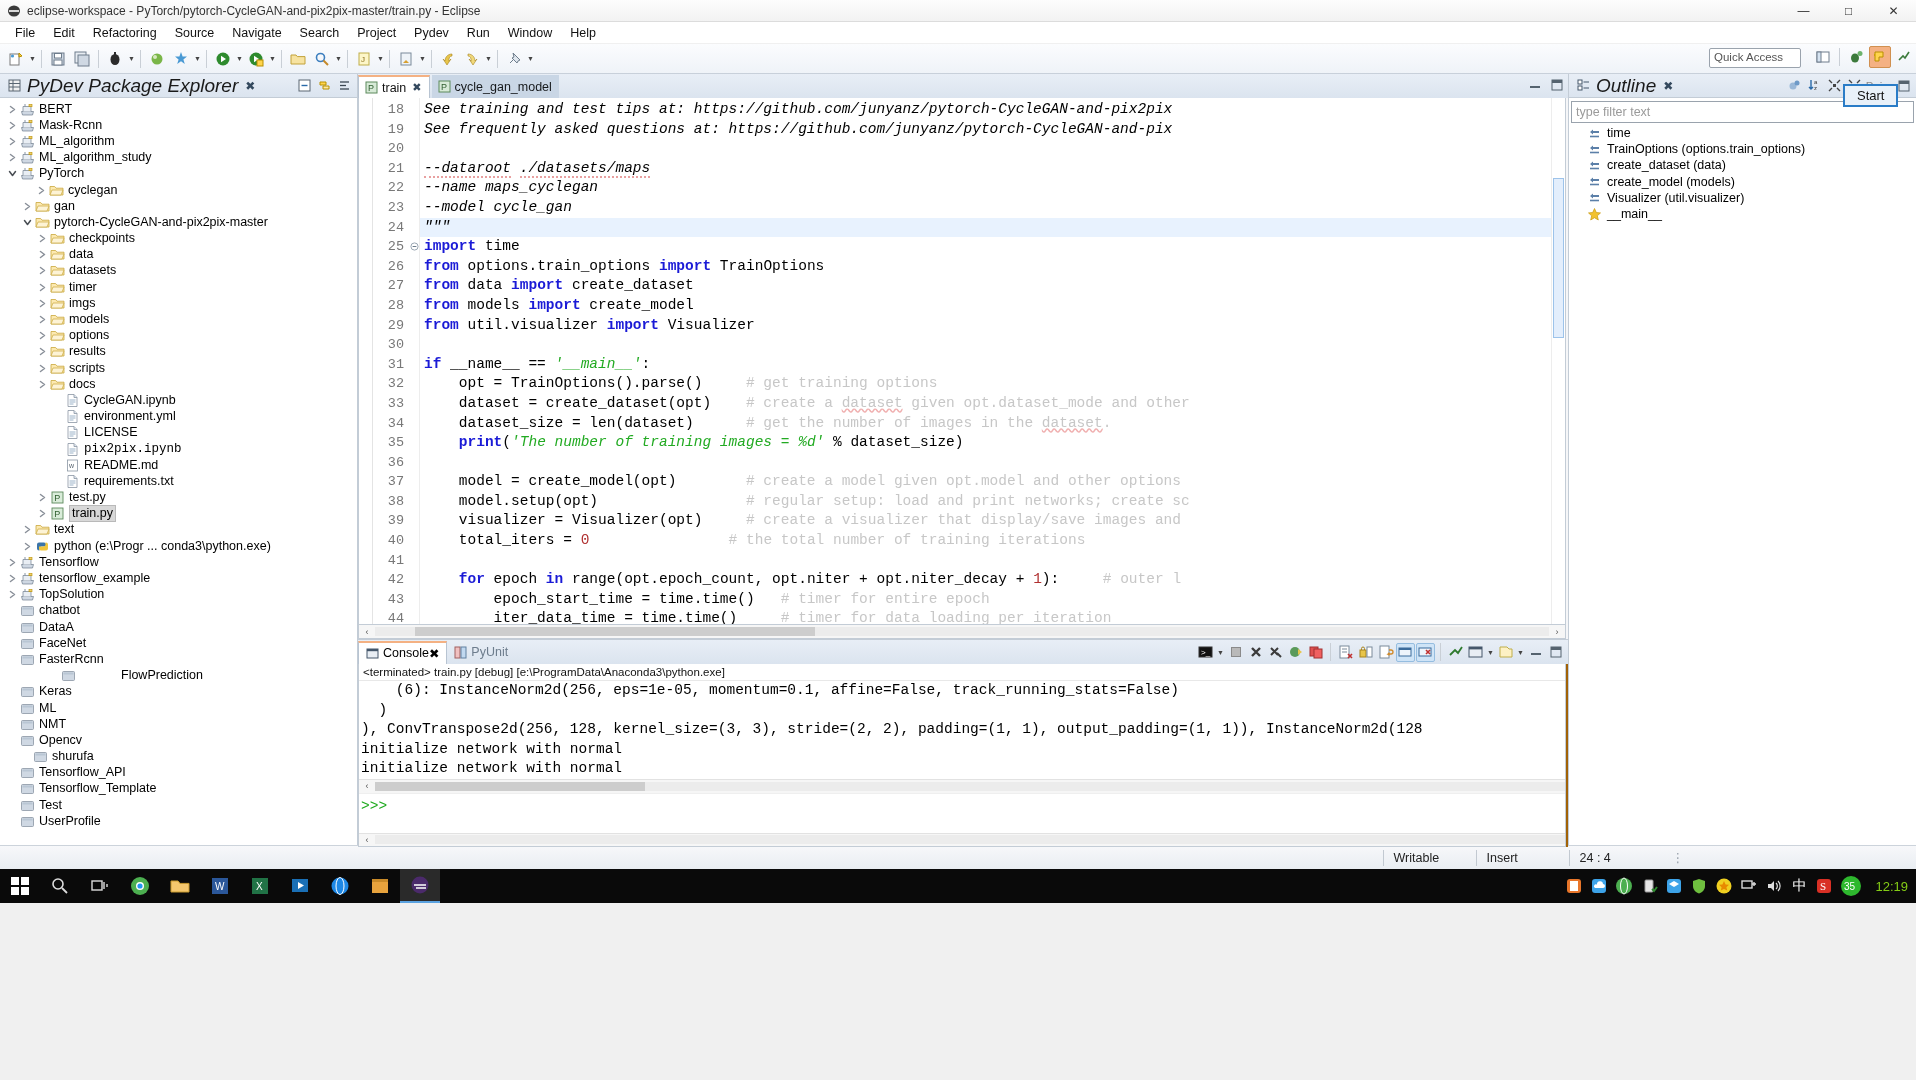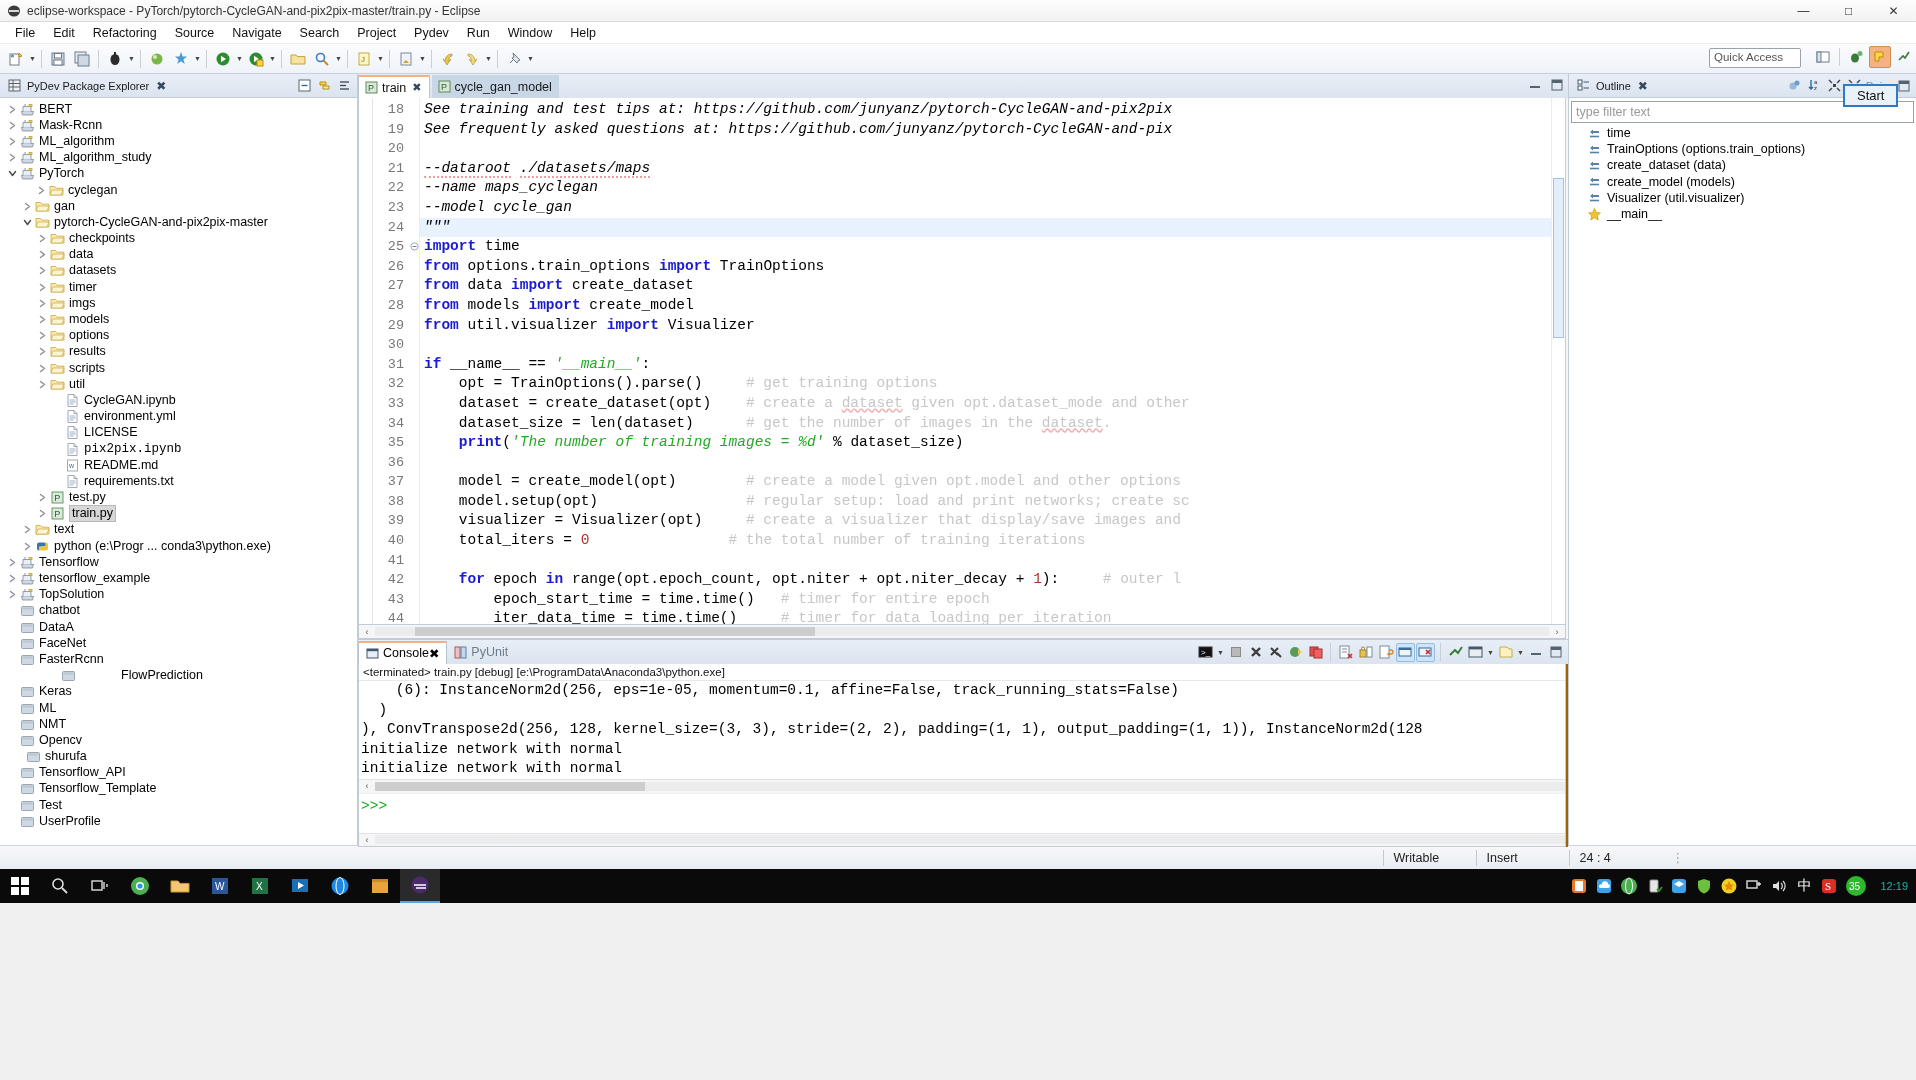--- a/index.html
+++ b/index.html
@@ -40,21 +40,21 @@
   .persp { position:absolute; right:0; top:2px; display:flex; align-items:center;}
   
   #main { display:flex; height:771px; background:#f5f6f8; }
   
   #pkgexp { width:358px; background:#fff; display:flex; flex-direction:column;
             border-right:1px solid #c3ccd6; }
   .viewhdr { height:24px; background:linear-gradient(#e8eef6,#dbe4ef);
              display:flex; align-items:center; border-bottom:1px solid #c3ccd6;
              position:relative; }
   .viewhdr .vicon { width:16px;height:16px;margin:0 4px 0 7px; }
-  .viewhdr .vtitle { font-size:11px; color:#1a1a1a; font-weight:400; }
+  .viewhdr .vtitle { font-size:19px; color:#1a1a1a; font-weight:400;font-style:italic; }
   .viewhdr .vclose { font-size:12px; color:#34495e; margin-left:7px; }
   .viewhdr .vtools { position:absolute; right:4px; display:flex; align-items:center; gap:3px;}
   .vtool { width:17px;height:17px;display:flex;align-items:center;justify-content:center;}
   #treewrap { flex:1; overflow:hidden; padding-top:3px; background:#fff; }
   .trow { height:16.2px; display:flex; align-items:center; font-size:12.5px;
           white-space:nowrap; color:#000; }
   .trow.sel { }
   .trow.sel .tlabel { background:#d8d8d8; border:1px solid #b9b9b9; padding:0 2px; margin:-1px 0; }
   .arrow { width:11px;height:11px;display:inline-flex;align-items:center;justify-content:center;
            margin-right:2px; flex:0 0 auto; }
@@ -150,21 +150,21 @@
                font-size:12.5px; color:#222; }
   .sbcell { padding:0 10px; height:18px; display:flex; align-items:center; }
   .sbsep { width:1px; height:16px; background:#c2c9d1; }
   
   #taskbar { height:34px; background:#0a0a0a; display:flex; align-items:center;
              position:relative; }
   .tbi { width:40px;height:34px;display:flex;align-items:center;justify-content:center; }
   .tbi.active { background:#2a2a2a; border-bottom:2px solid #5aa2e0; }
   #tray { position:absolute; right:0; height:34px; display:flex; align-items:center;
           padding-right:8px; gap:7px; }
-  #clock { color:#14b8a6; font-size:11px; margin-left:6px; }
+  #clock { color:#84cc16; font-size:13px; margin-left:6px; }
   .trayicon { width:18px;height:18px;display:flex;align-items:center;justify-content:center;}
 </style>
 </head>
 <body>
 
 <div id="titlebar">
   <span class="tb-icon">
     <svg width="14" height="14" viewBox="0 0 14 14">
         <ellipse cx="7" cy="7" rx="6" ry="5.5" fill="#3b3b3b"></ellipse>
         <rect x="2" y="6.2" width="10" height="1.6" fill="#fff"></rect>
@@ -620,21 +620,21 @@
             <svg width="9" height="9">
               <path d="M2.5 1.5L6.5 4.5L2.5 7.5" fill="none" stroke="#8a9099" stroke-width="1.5" stroke-linecap="round" stroke-linejoin="round"></path>
             </svg>
           </span>
           <span class="ticon">
             <svg width="15" height="15">
               <path d="M1 3.5h4.6L7 5.2h7V12H1z" fill="#fce9b0" stroke="#c9a73c" stroke-width=".8"></path>
               <path d="M1 12l2-5h11l-2 5z" fill="#fdf3d5" stroke="#c9a73c" stroke-width=".7"></path>
             </svg>
           </span>
-          <span class="tlabel">util</span>
+          <span class="tlabel">docs</span>
         </div>
         <div class="trow" style="padding-left: 52px;">
           <span class="arrow"></span>
           <span class="ticon">
             <svg width="15" height="15">
               <path d="M3 1.5h6l3 3V13.5H3z" fill="#fff" stroke="#8a96a3" stroke-width=".8"></path>
               <path d="M9 1.5v3h3" fill="#dde5ee" stroke="#8a96a3" stroke-width=".8"></path>
               <line x1="4.5" y1="7" x2="10.5" y2="7" stroke="#9bb2c8"></line>
               <line x1="4.5" y1="9" x2="10.5" y2="9" stroke="#9bb2c8"></line>
               <line x1="4.5" y1="11" x2="8.5" y2="11" stroke="#9bb2c8"></line>
@@ -891,21 +891,21 @@
         <div class="trow" style="padding-left: 7px;">
           <span class="arrow"></span>
           <span class="ticon">
             <svg width="15" height="15">
               <rect x="1.5" y="3.5" width="12" height="9" rx="1" fill="#cfd8e3" stroke="#8a96a3" stroke-width=".8"></rect>
               <rect x="2.5" y="4.5" width="10" height="2" fill="#b9c6d4"></rect>
             </svg>
           </span>
           <span class="tlabel">Opencv</span>
         </div>
-        <div class="trow" style="padding-left: 13px;">
+        <div class="trow" style="padding-left: 20px;">
           <span class="arrow"></span>
           <span class="ticon">
             <svg width="15" height="15">
               <rect x="1.5" y="3.5" width="12" height="9" rx="1" fill="#cfd8e3" stroke="#8a96a3" stroke-width=".8"></rect>
               <rect x="2.5" y="4.5" width="10" height="2" fill="#b9c6d4"></rect>
             </svg>
           </span>
           <span class="tlabel">shurufa</span>
         </div>
         <div class="trow" style="padding-left: 7px;">

